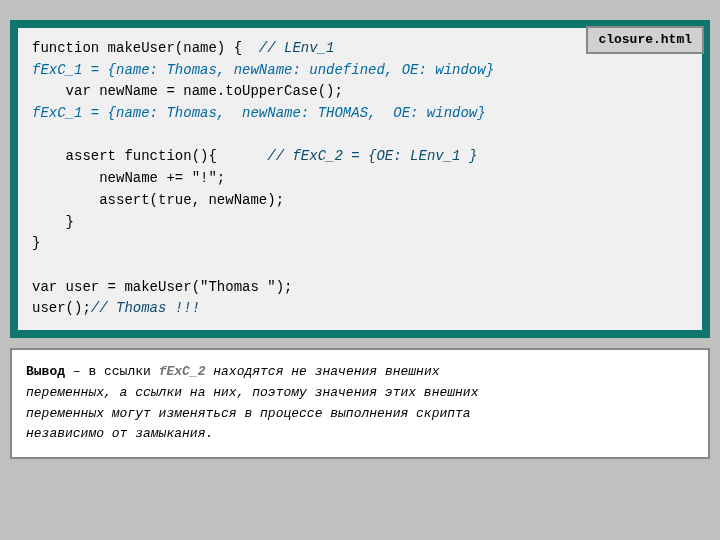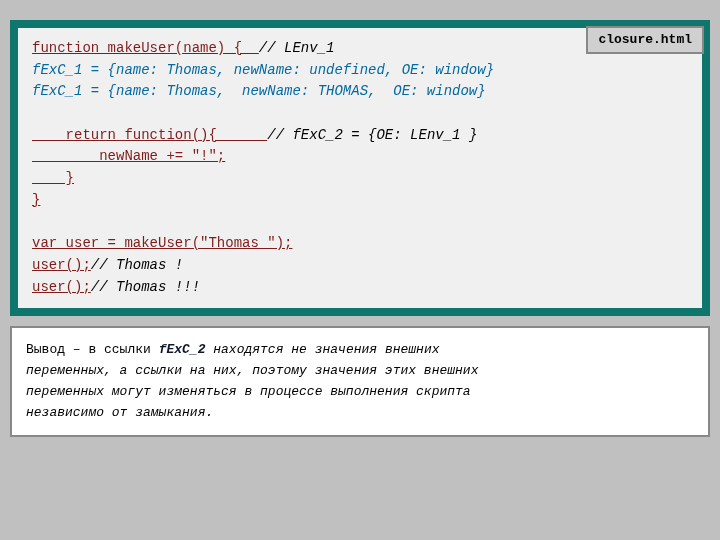--- a/index.html
+++ b/index.html
@@ -30,65 +30,66 @@
       padding: 2px 10px;
       font-family: 'Courier New', Courier, monospace;
       font-size: 13px;
       color: #000;
       font-weight: bold;
     }
     .code-line {
       white-space: pre;
       display: block;
     }
-    .comment-green { color: #000000; font-style: italic; }
+    .comment-green { color: #0c4a6e; font-style: italic; }
     .fexc { color: #0369a1; font-style: italic; }
-    .plain { color: #7f1d1d; text-decoration: underline; }
+    .plain { color: #000000; }
     .info-panel {
       width: 700px;
       background: #fff;
       border: 2px solid #888;
       padding: 12px 14px;
       line-height: 1.6;
       font-family: 'Courier New', Courier, monospace;
       font-size: 13px;
       color: #000;
     }
-    .info-panel .bold { font-weight: normal; }
-    .info-panel .fexc-inline { color: #0f172a; font-style: italic; font-weight: bold; }
+    .info-panel .bold { font-weight: bold; }
+    .info-panel .fexc-inline { color: #737373; font-style: italic; font-weight: bold; }
   </style>
 </head>
 <body>
 
 <div class="code-panel">
   <div class="filename-badge">closure.html</div>
 
   <span class="code-line"><span class="plain">function makeUser(name) {  </span><span class="comment-green">// LEnv_1</span></span>
 
   <span class="code-line"><span class="fexc">fExC_1 = {name: Thomas, newName: undefined, OE: window}</span></span>
 
+  <span class="code-line"><span class="plain">    var newName = name.toUpperCase();</span></span>
 
   <span class="code-line"><span class="fexc">fExC_1 = {name: Thomas,  newName: THOMAS,  OE: window}</span></span>
 
   <span class="code-line">&nbsp;</span>
 
-  <span class="code-line"><span class="plain">    return function(){      </span><span class="comment-green">// fExC_2 = {OE: LEnv_1 }</span></span>
+  <span class="code-line"><span class="plain">    assert function(){      </span><span class="comment-green">// fExC_2 = {OE: LEnv_1 }</span></span>
 
   <span class="code-line"><span class="plain">        newName += "!";</span></span>
 
+  <span class="code-line"><span class="plain">        assert(true, newName);</span></span>
 
   <span class="code-line"><span class="plain">    }</span></span>
 
   <span class="code-line"><span class="plain">}</span></span>
 
   <span class="code-line">&nbsp;</span>
 
   <span class="code-line"><span class="plain">var user = makeUser("Thomas ");</span></span>
 
-  <span class="code-line"><span class="plain">user();</span><span class="comment-green">// Thomas !</span></span>
 
 
   <span class="code-line"><span class="plain">user();</span><span class="comment-green">// Thomas !!!</span></span>
 </div>
 
 <div class="info-panel">
   <span class="bold">Вывод</span><span> – в ссылки </span><span class="fexc-inline">fExC_2</span><span style="white-space: pre-wrap; font-style: italic;"> находятся не значения внешних
 переменных, а ссылки на них, поэтому значения этих внешних
 переменных могут изменяться в процессе выполнения скрипта
 независимо от замыкания.</span>

